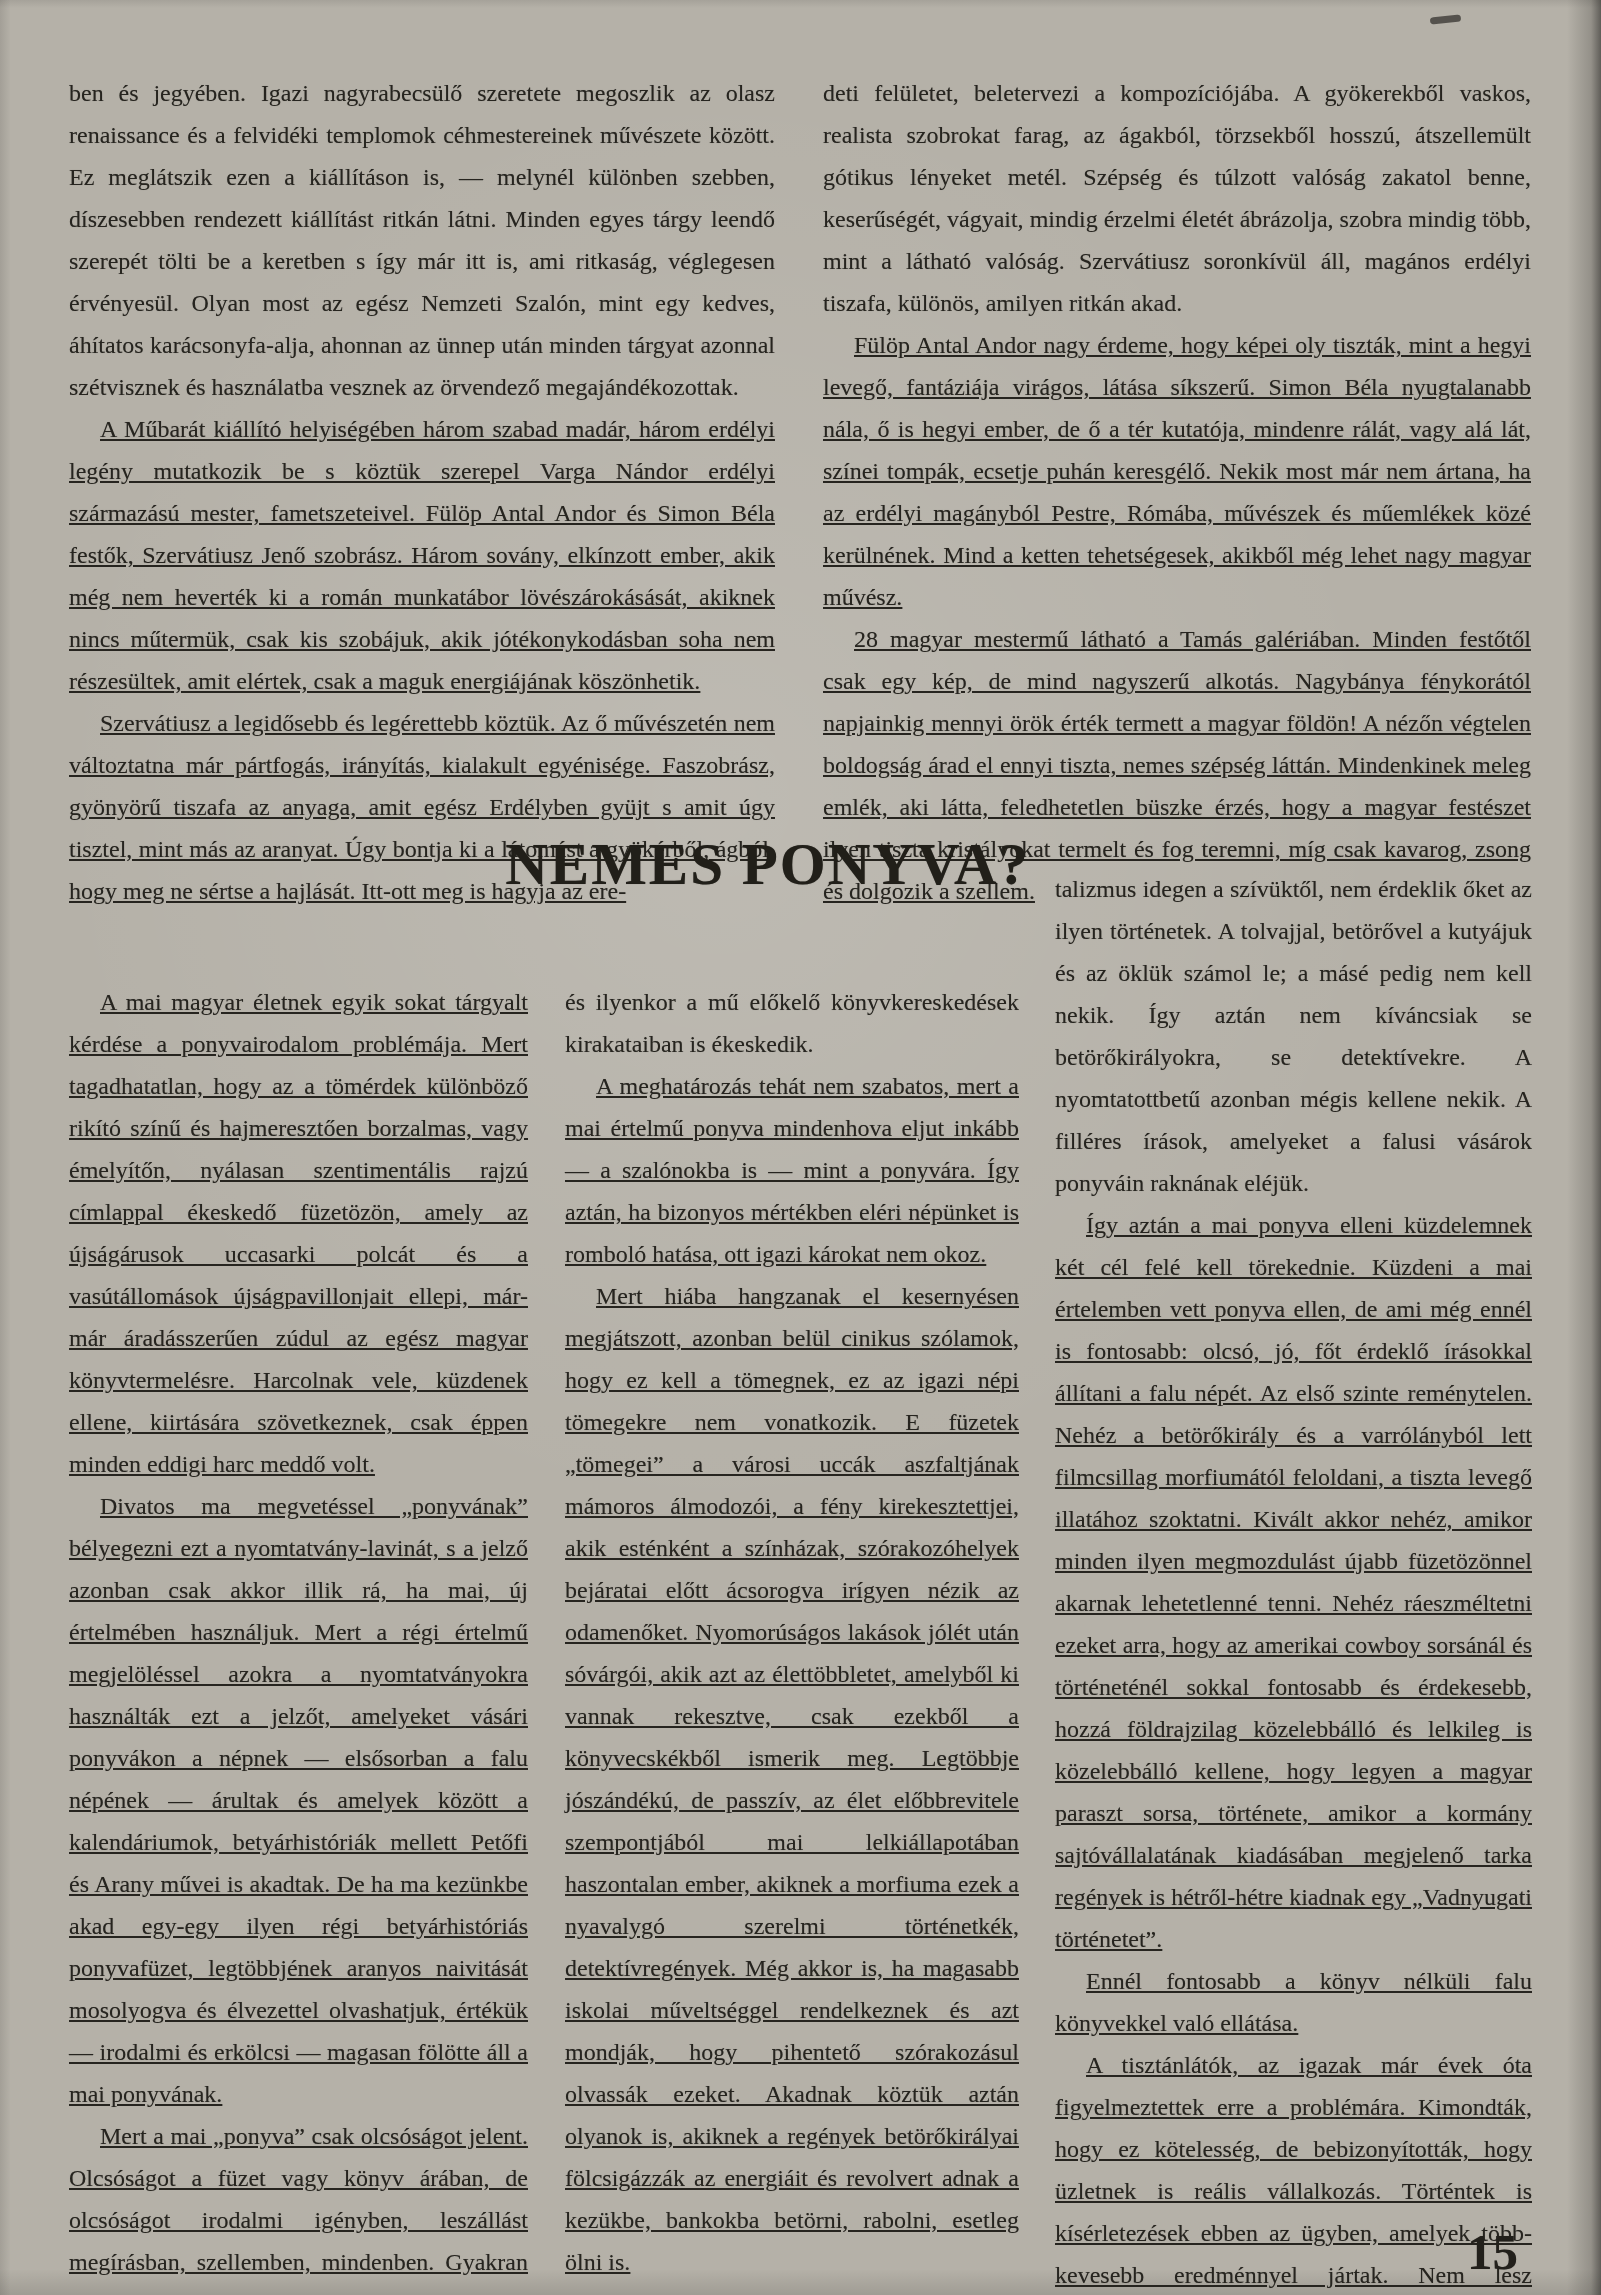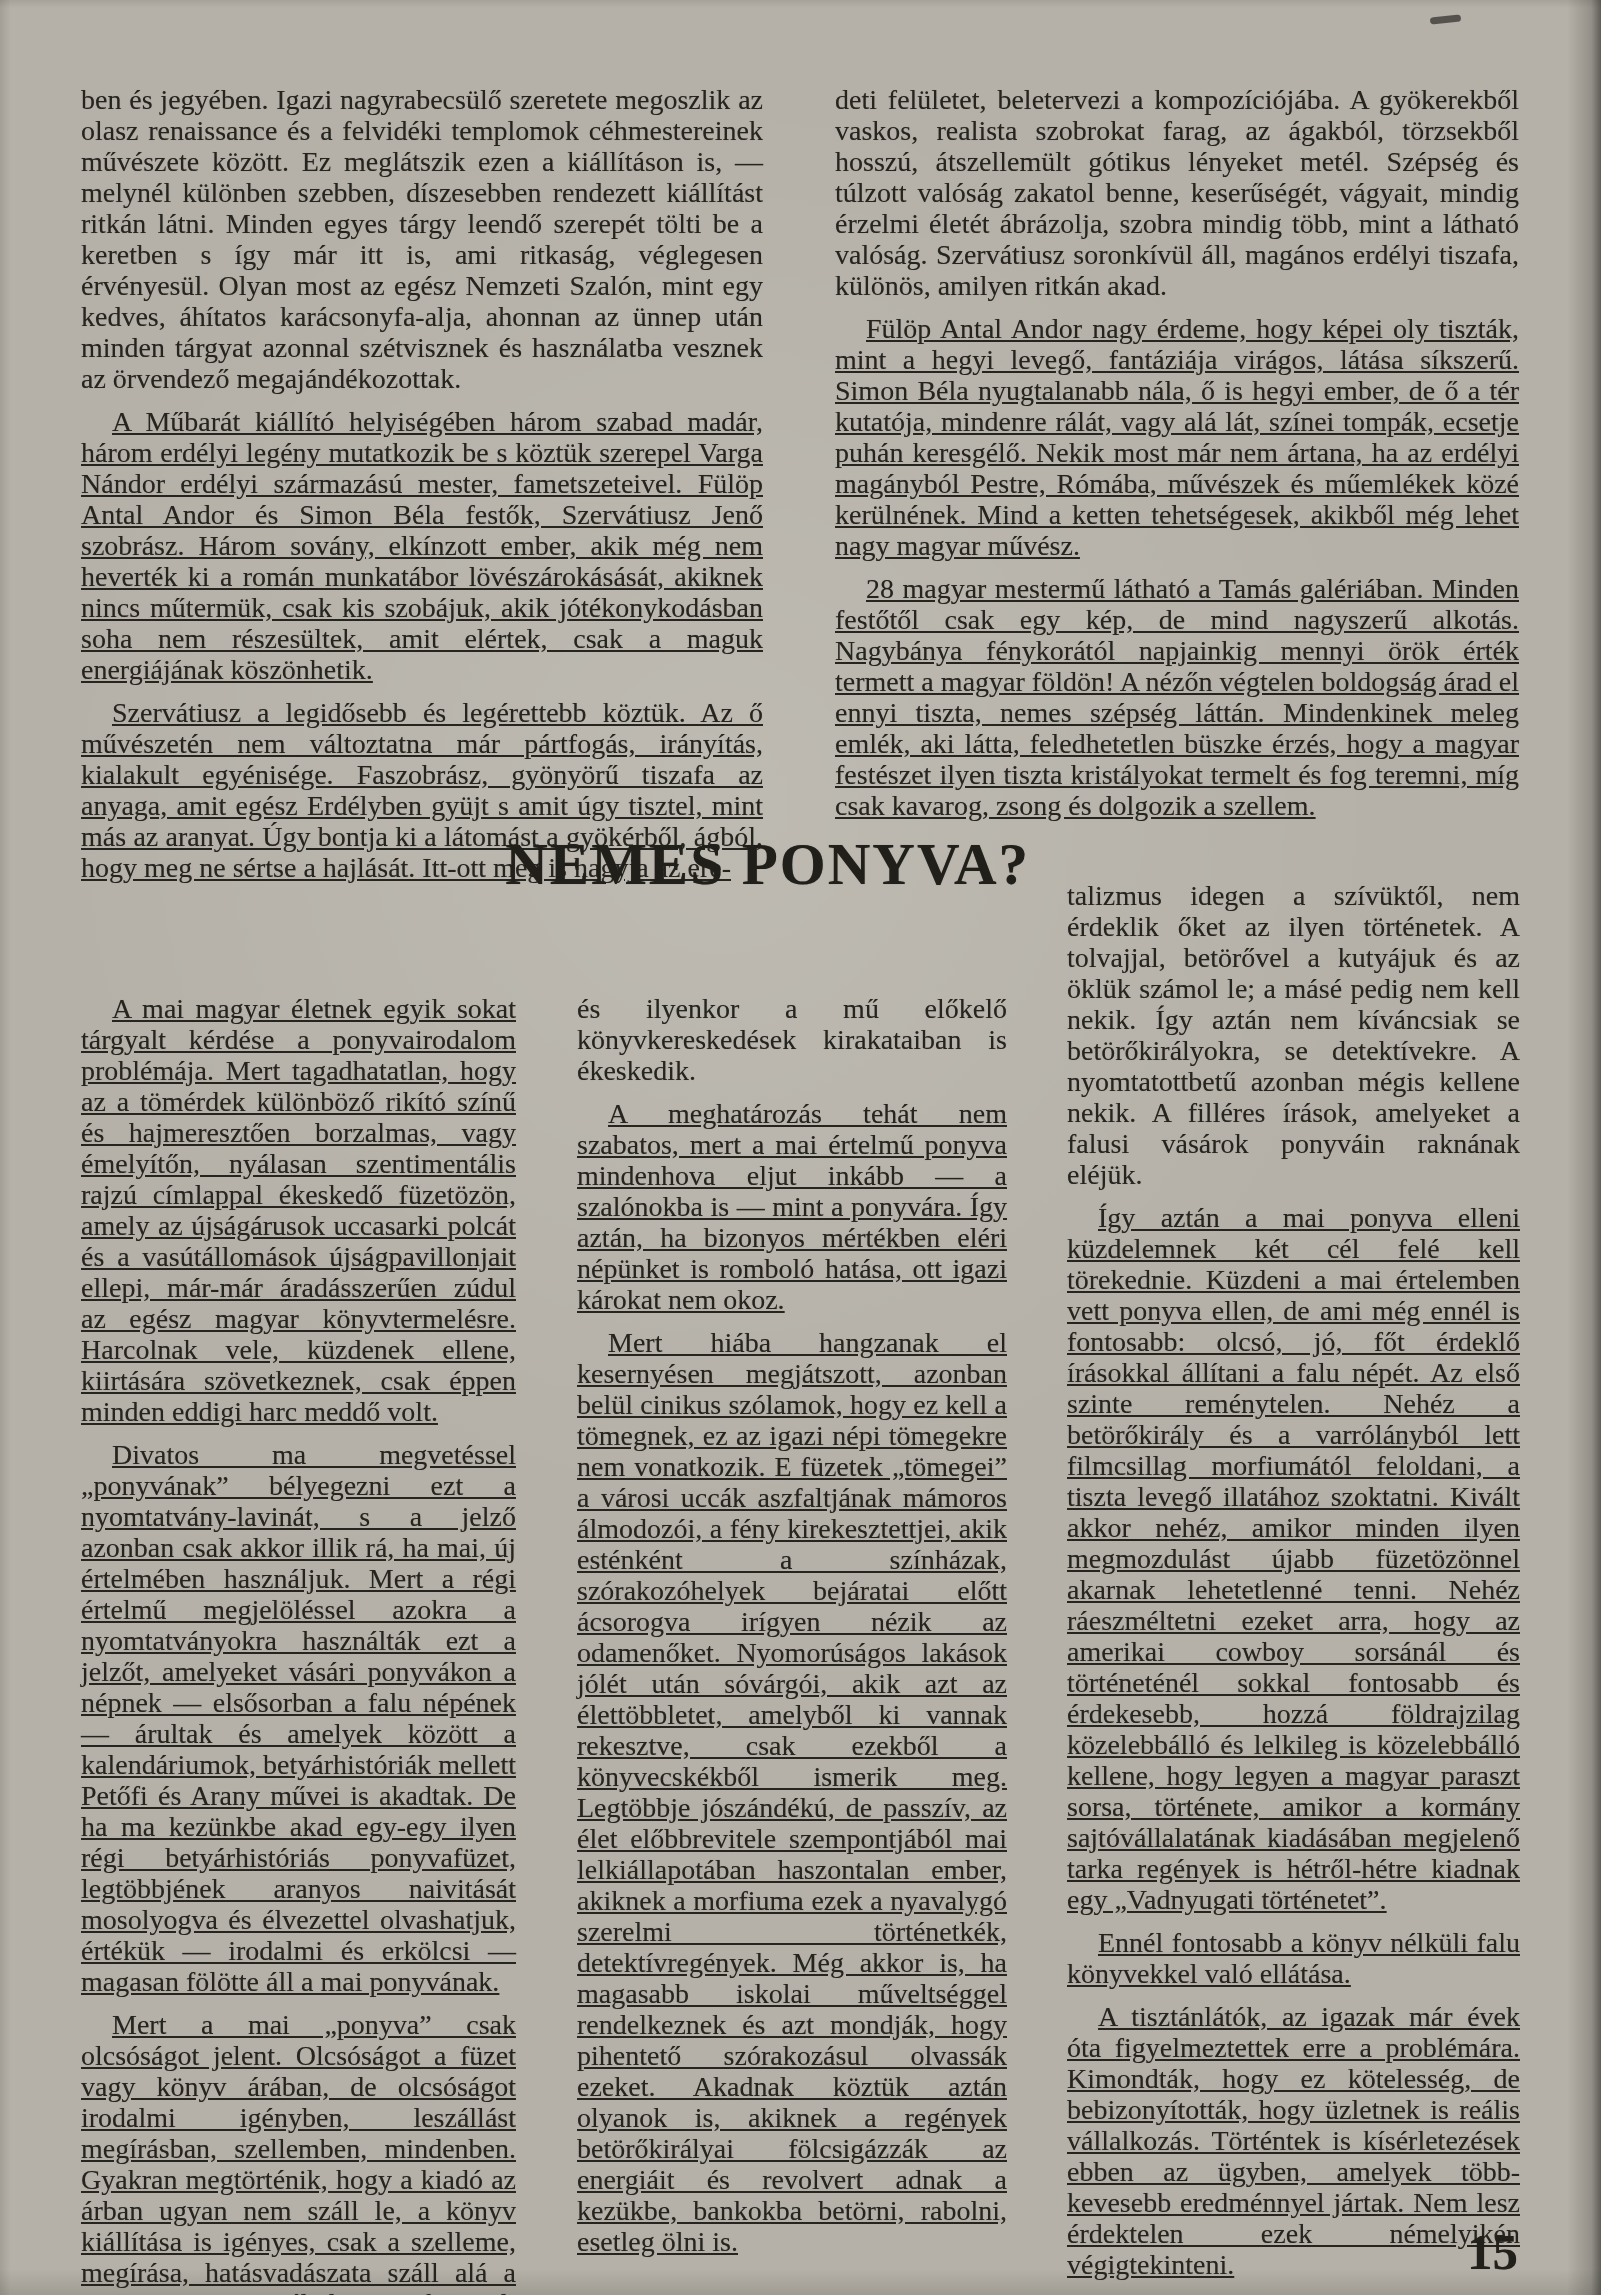--- a/index.html
+++ b/index.html
@@ -18,23 +18,23 @@
     color: #26241f;
     background:
       radial-gradient(ellipse 60% 45% at 45% 35%, rgba(255,255,255,.12), rgba(255,255,255,0) 70%),
       linear-gradient(to right, rgba(30,29,27,.12) 0px, rgba(30,29,27,0) 10.7px, rgba(30,29,27,0) 1567px, rgba(30,29,27,.22) 1591px, rgba(30,29,27,.6) 1602px),
       linear-gradient(to bottom, rgba(30,29,27,.10) 0px, rgba(30,29,27,0) 8px, rgba(30,29,27,0) 2269px, rgba(30,29,27,.14) 2295px),
       #b5b1a8;
   }
   section { display: contents; }
   .col { position: absolute; }
   p {
-    margin: 12px;
-    font-size: 28px;
-    line-height: 31px;
+    margin: 0;
+    font-size: 24px;
+    line-height: 42px;
     text-align: justify;
     text-shadow: 0 0 0.7px rgba(38,36,31,.35);
   }
   .ind { text-indent: 31px; text-decoration: underline; }
   .top-left  { left: 69px;  top: 72px;  width: 706px; }
   .top-right { left: 823px; top: 72px;  width: 708px; }
   .signature {
     text-align: right;
     padding-right: 47px;
     font-weight: bold;

